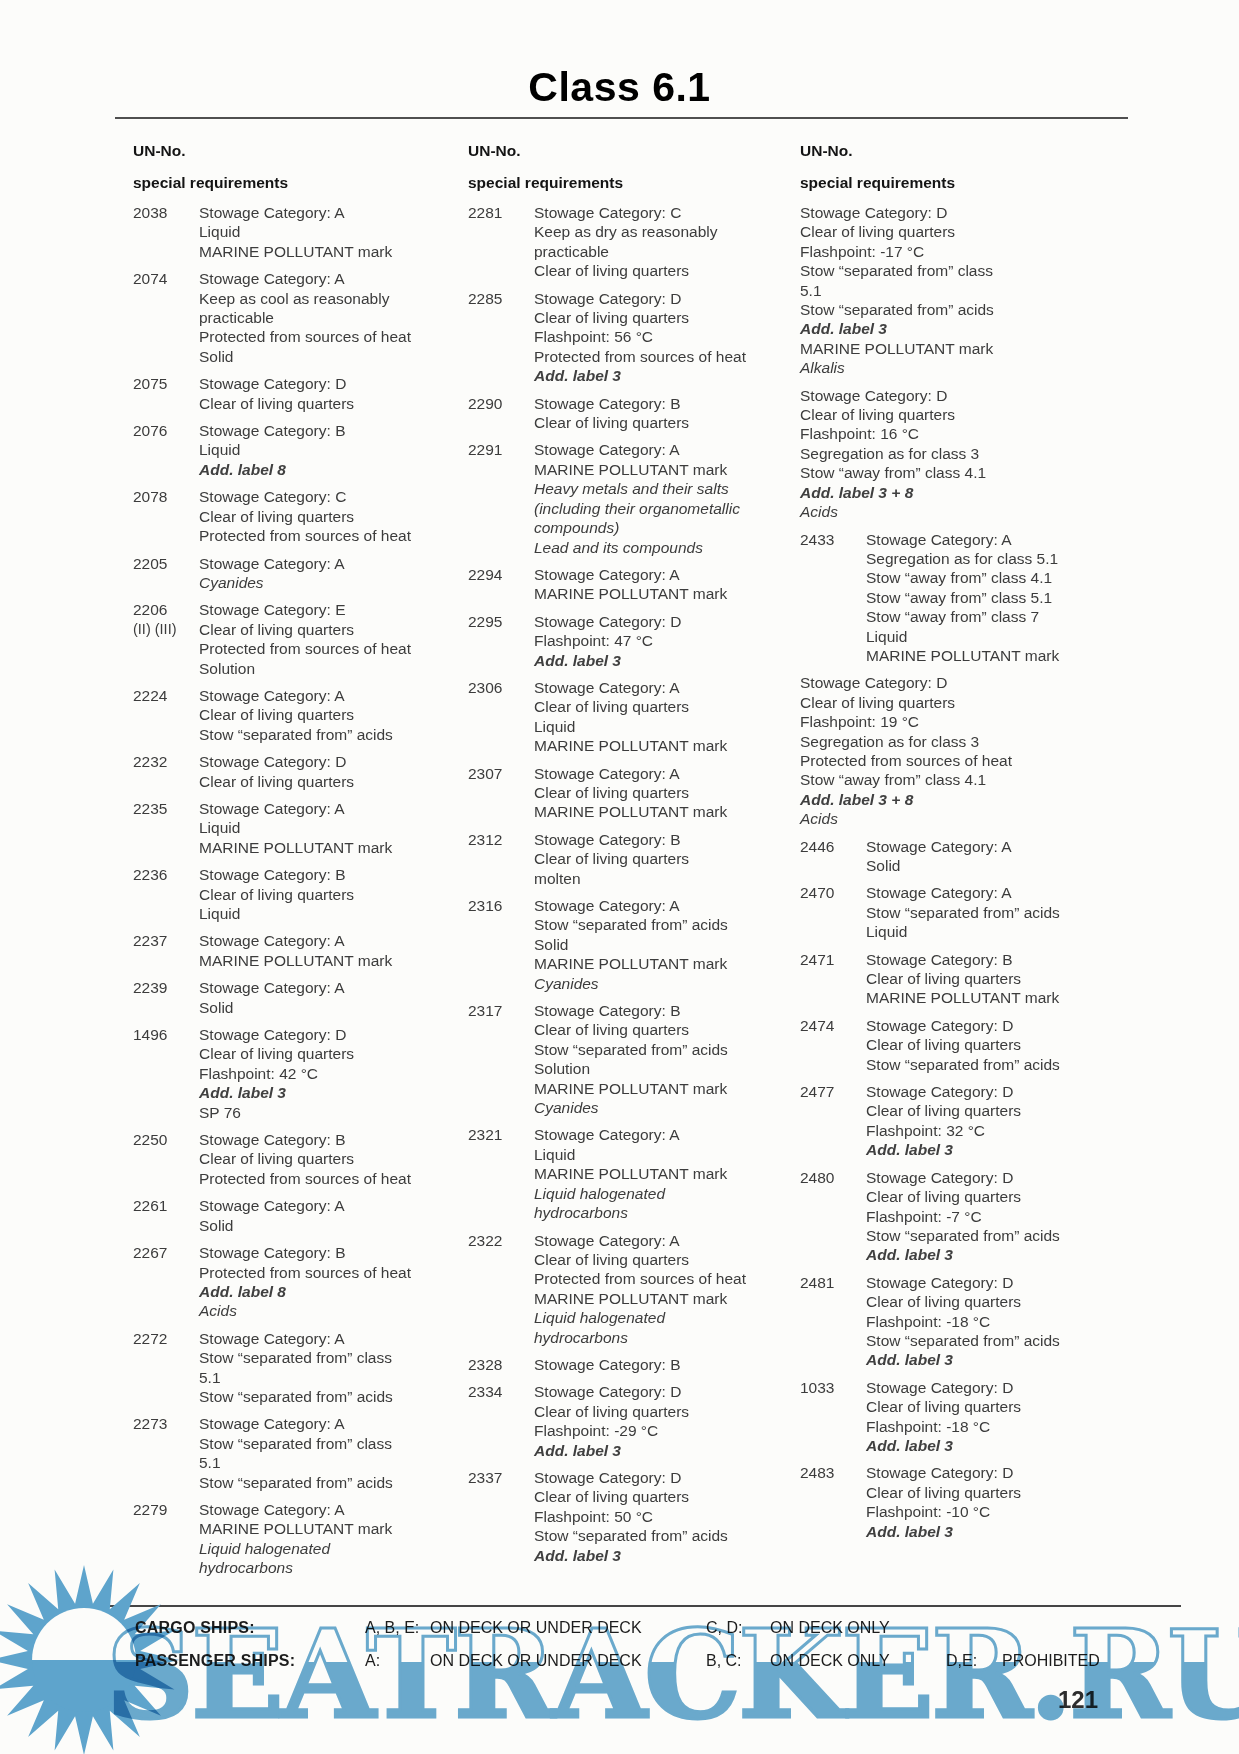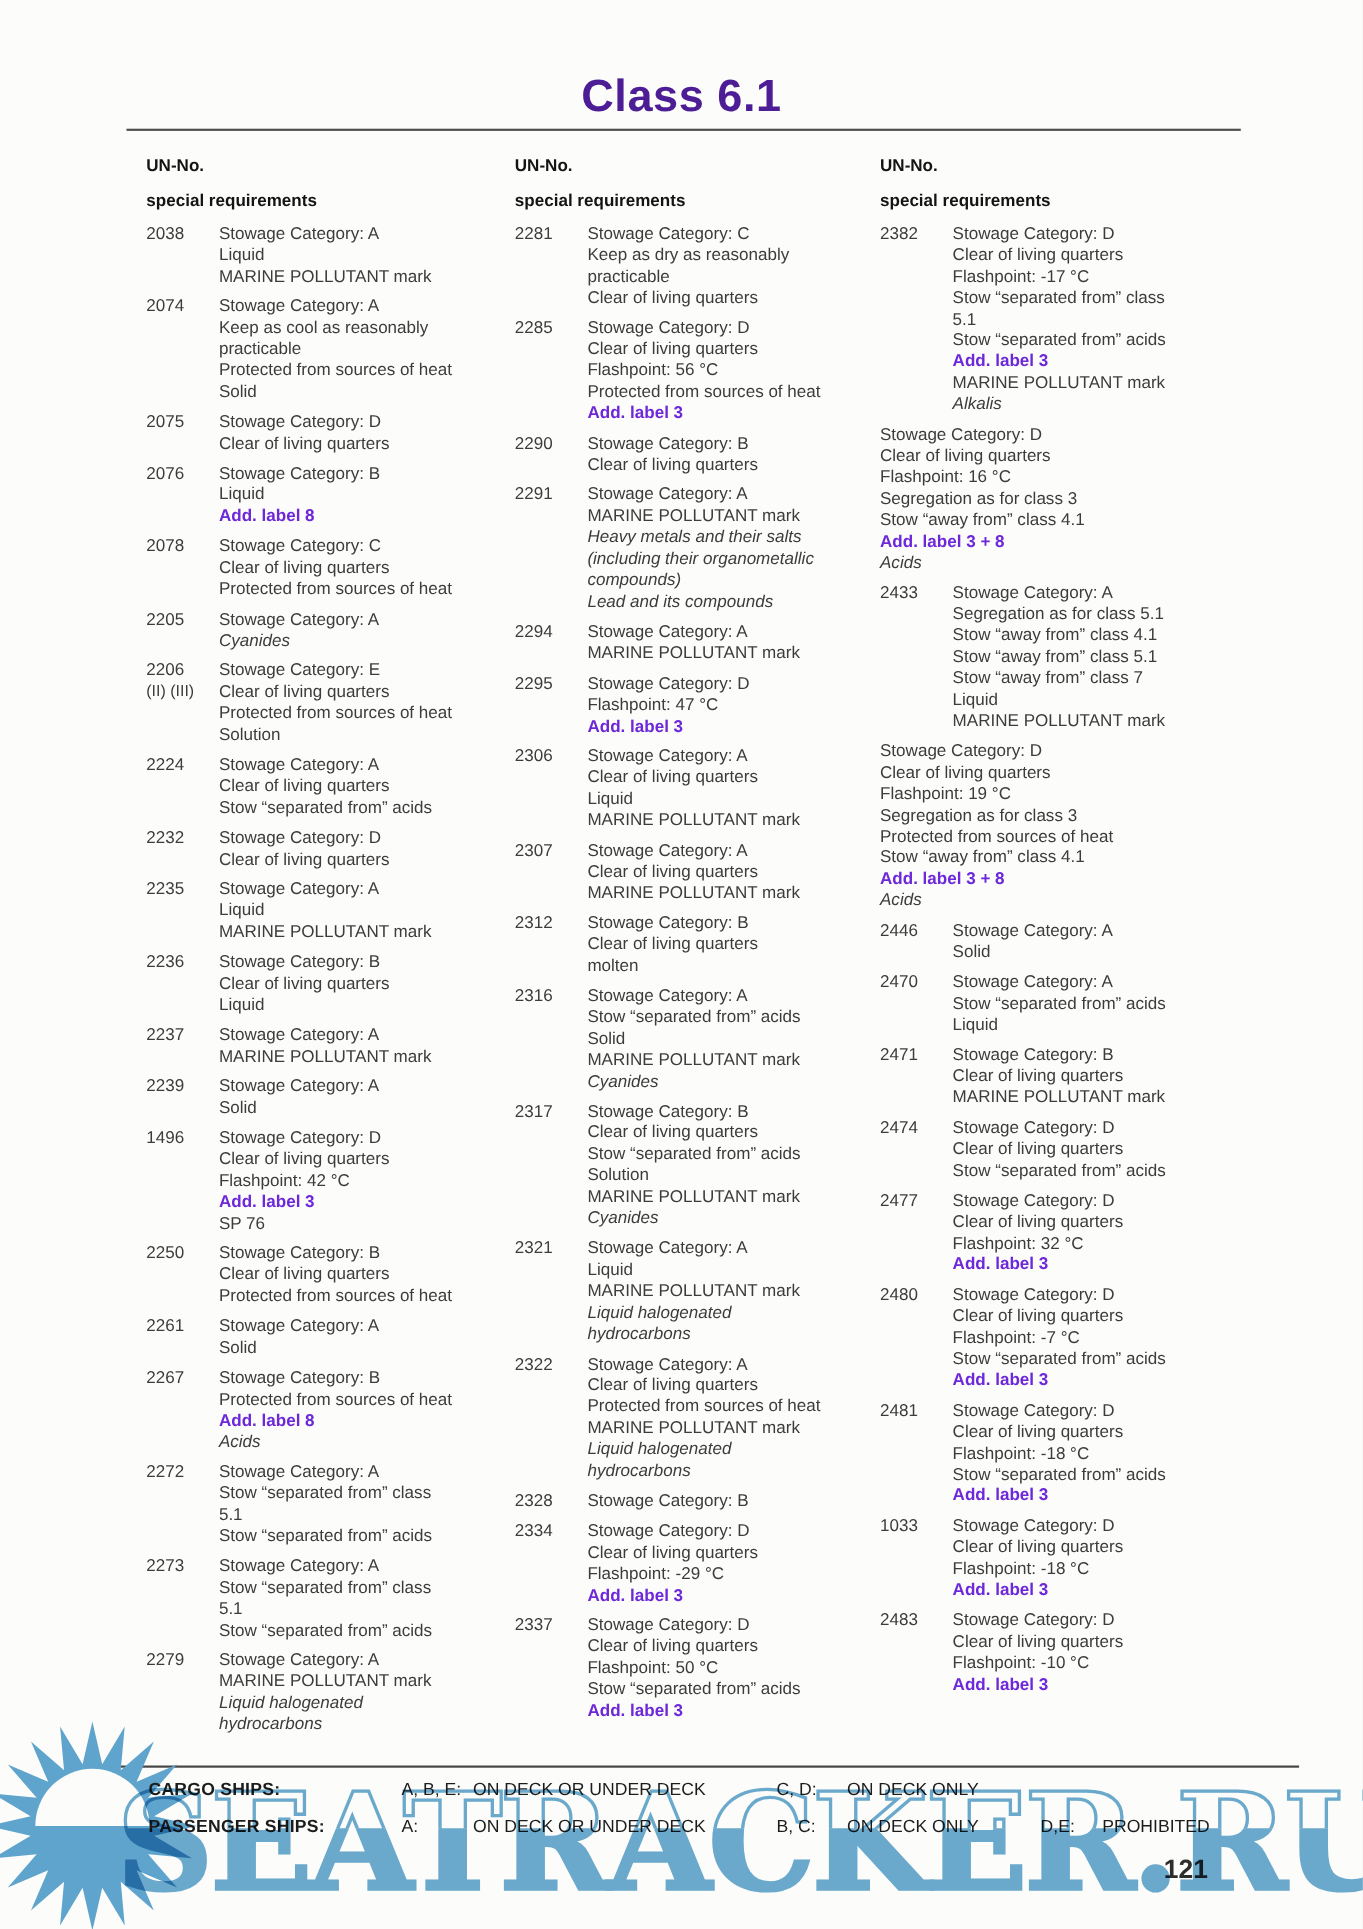--- a/index.html
+++ b/index.html
@@ -4,35 +4,35 @@
 <style>
   :root { --wm:#5ea4cc; }
   html,body { margin:0; padding:0; background:#e8e8e6; }
   .page {
     position:relative; width:1239px; height:1754px; margin:0 auto;
     background:#fcfcfa; overflow:hidden;
     font-family:"Liberation Sans", sans-serif; color:#3c3c3c;
   }
   .title {
     position:absolute; top:64px; left:0; width:100%;
-    text-align:center; font-size:41px; font-weight:bold; color:#4c1d95;
+    text-align:center; font-size:41px; font-weight:bold; color:#000000;
     letter-spacing:.5px;
   }
   .title-rule { position:absolute; top:117px; left:115px; width:1013px; height:2px; background:#4f4f4f; }
 
   .col { position:absolute; top:142px; width:322px; }
   .col-1 { left:133px; } .col-2 { left:468px; } .col-3 { left:800px; }
   .col-header { display:flex; gap:14px; font-size:15.5px; font-weight:bold; color:#141414; margin-bottom:11px;flex-direction:column; }
 
   .entry { display:flex; margin-bottom:8px; }
   .un { width:66px; flex:0 0 66px; font-size:15.5px; line-height:19.4px; color:#3c3c3c; }
   .un-sub { font-size:14.5px; }
   .lines { flex:1; }
   .line { font-size:15.5px; line-height:19.4px; color:#3c3c3c; }
-  .line.b { font-weight:bold; color:#6d28d9; }
+  .line.b { font-weight:bold; color:#404040;font-style:italic; }
   .line.i { font-style:italic; }
 
   .f-rule { position:absolute; top:1605px; left:63px; width:1118px; height:2px; background:#454545; }
   .f-row { position:absolute; left:0; width:100%; height:24px; font-size:16px; color:#1c1c1c; }
   .f-row-1 { top:1619px; } .f-row-2 { top:1652px; }
   .f-label { position:absolute; left:135px; font-weight:bold; letter-spacing:.2px; }
   .f-cell { position:absolute; white-space:nowrap; }
   .f-k0 { left:365px; } .f-v0 { left:430px; }
   .f-k1 { left:706px; } .f-v1 { left:770px; }
   .f-k2 { left:946px; } .f-v2 { left:1002px; }
@@ -462,23 +462,20 @@
       </div>
   </div>
 
   <div class="col col-3">
     <div class="col-header">
       <span>UN-No.</span>
       <span>special requirements</span>
     </div>
     <div class="entries">
         <div class="entry">
-          <div class="un">
-            <div>2382</div>
-          </div>
           <div class="lines">
             <div class="line n">Stowage Category: D</div>
             <div class="line n">Clear of living quarters</div>
             <div class="line n">Flashpoint: -17 °C</div>
             <div class="line n">Stow “separated from” class</div>
             <div class="line n">5.1</div>
             <div class="line n">Stow “separated from” acids</div>
             <div class="line b">Add. label 3</div>
             <div class="line n">MARINE POLLUTANT mark</div>
             <div class="line i">Alkalis</div>

